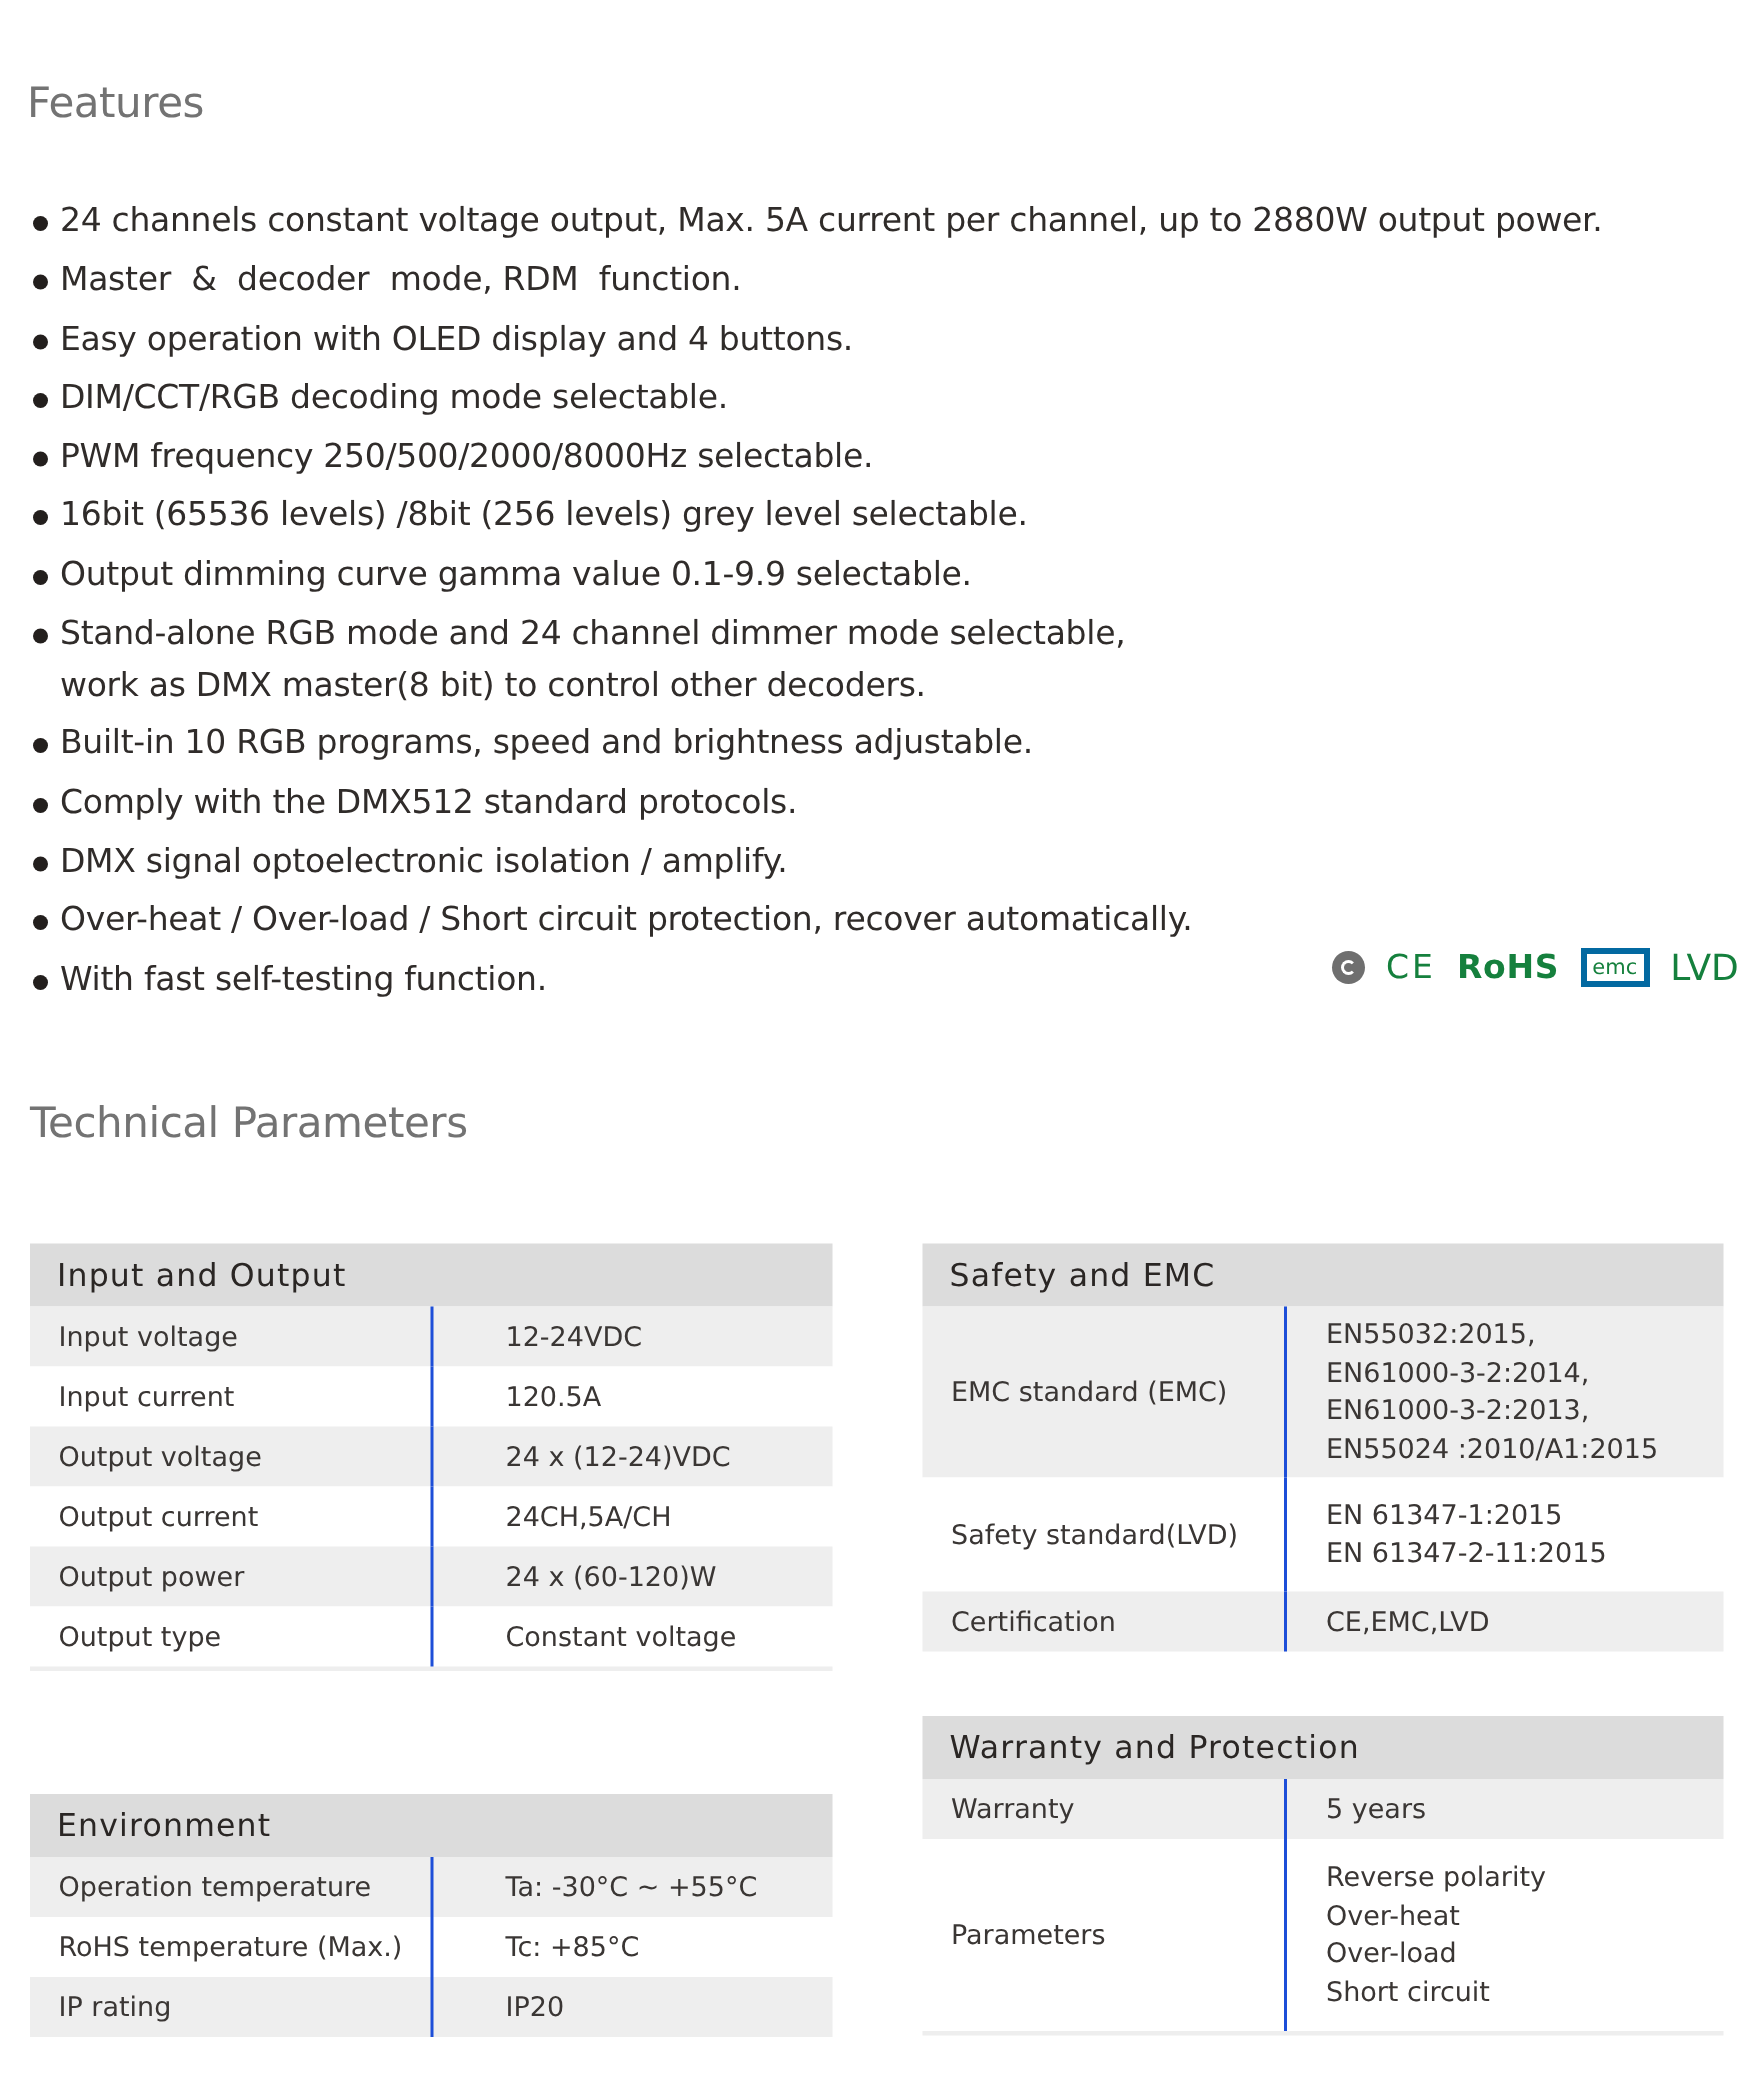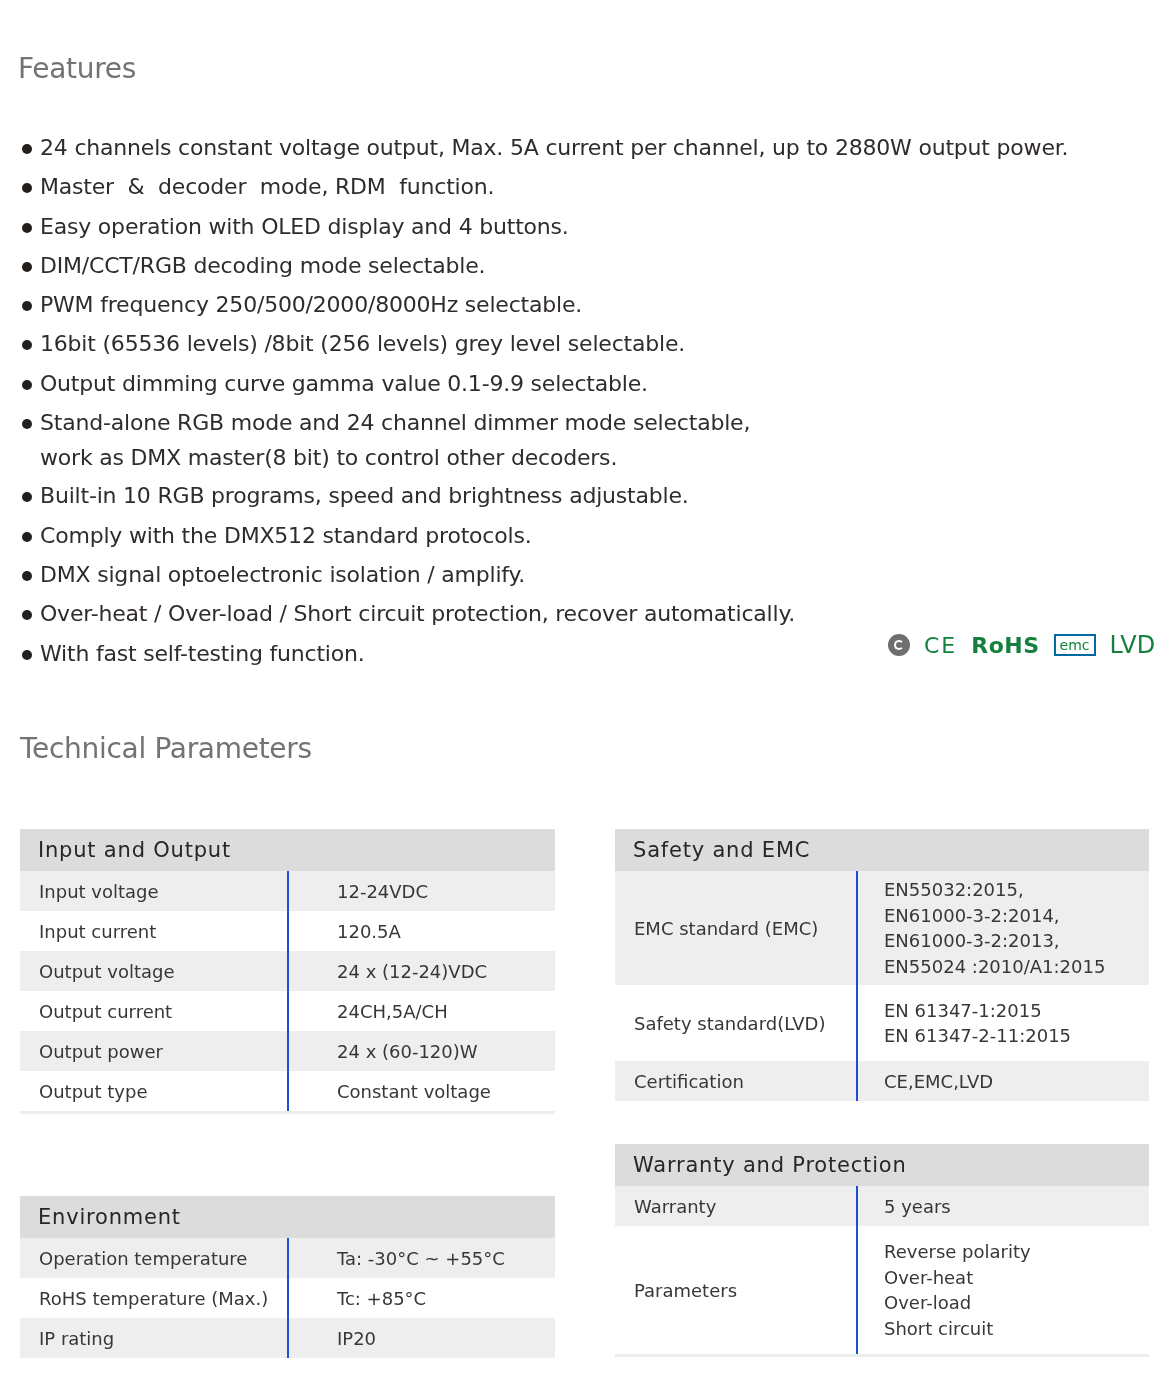--- a/index.html
+++ b/index.html
@@ -36,21 +36,21 @@
     position: relative;
   }
   .cert-c::after {
     content: ""; position: absolute; left: 6px; top: 6px; width: 10px; height: 10px;
     border-radius: 50%; border: 2px solid #fff; border-right-color: transparent;
     box-sizing: border-box; background: transparent;
   }
   .cert-ce { font-size: 22px; letter-spacing: 2px; font-family: "DejaVu Sans", sans-serif; }
   .cert-rohs { font-size: 22px; font-weight: bold; letter-spacing: 0.5px; }
   .cert-emc {
-    border: 2px solid #0369a1; font-size: 14px; padding: 0 4px; line-height: 18px;
+    border: 4px solid #0369a1; font-size: 14px; padding: 0 4px; line-height: 18px;
   }
   .cert-lvd { font-size: 24px; margin-right: 0; }
 
   table.spec {
     position: absolute; border-collapse: collapse; table-layout: fixed;
     font-size: 18px; color: #3a3634;
   }
   table.spec th {
     background: #dcdcdc; text-align: left; font-weight: normal;
     font-size: 21px; height: 42px; padding: 0 0 0 18px; color: #2a2624; letter-spacing: 0.8px;

